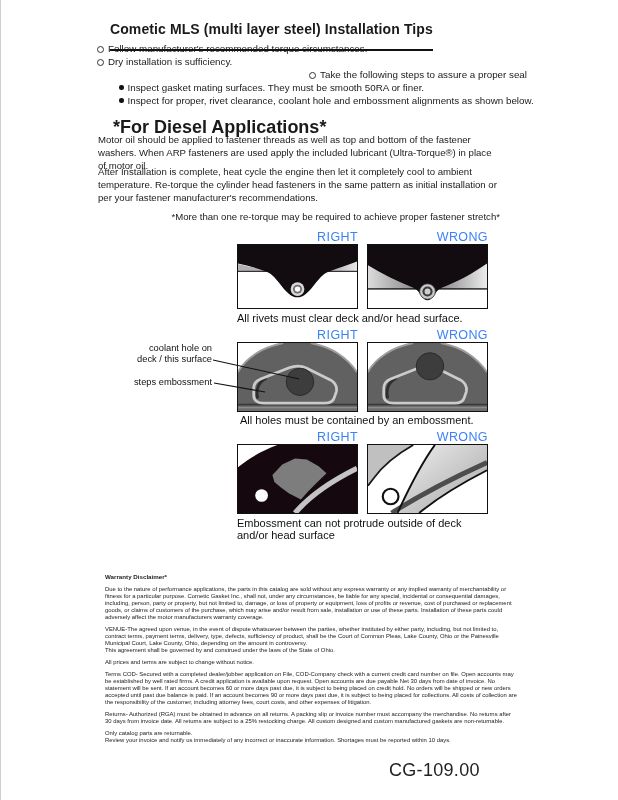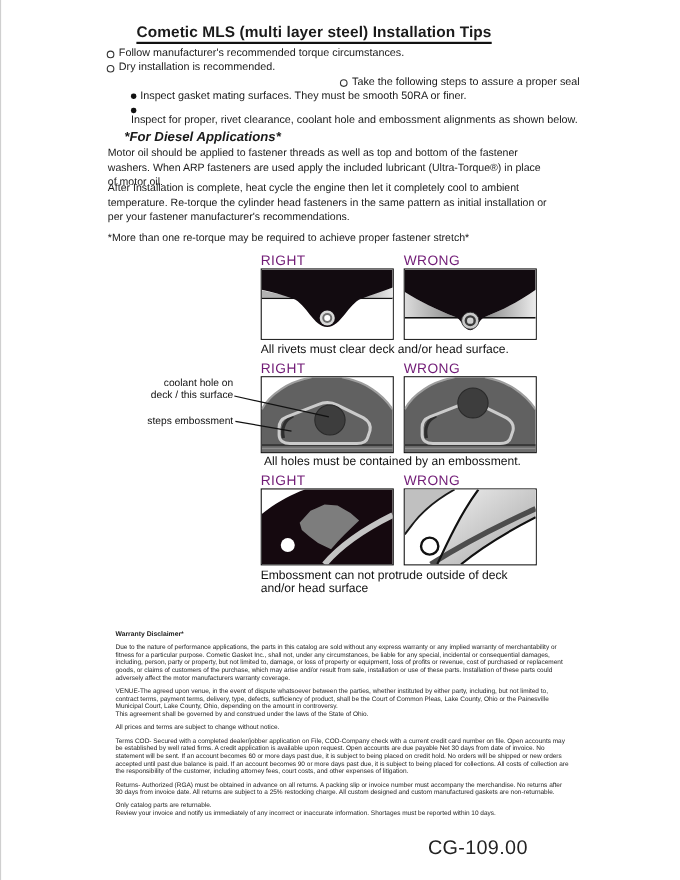--- a/index.html
+++ b/index.html
@@ -1,28 +1,28 @@
 <!DOCTYPE html>
 <html><head>
 <meta charset="utf-8">
 <style>
   html,body{margin:0;padding:0;background:#fff;}
   #page{position:relative;width:618px;height:800px;background:#ffffff;overflow:hidden;
         font-family:"Liberation Sans", sans-serif;color:#1a1a1a;}
   .abs{position:absolute;}
   #left-edge{left:0;top:0;width:1px;height:800px;background:#cfcfcf;}
-  #title{left:124px;top:21px;font-size:14px;font-weight:bold;border-bottom:2px solid #111;
-         padding-bottom:1px;letter-spacing:.1px;}
+  #title{left:110px;top:21px;font-size:14px;font-weight:bold;border-bottom:2px solid #111;
+         padding-bottom:12px;letter-spacing:.1px;}
   .bullet-row{left:97px;width:430px;font-size:9.8px;line-height:13px;display:flex;align-items:flex-start;}
   .bullet-row .mk{width:5px;height:5px;border:1px solid #333;border-radius:50%;margin:3.5px 4px 0 0;flex:0 0 auto;}
   .sub-row{left:119px;width:430px;font-size:9.8px;line-height:13px;display:flex;align-items:flex-start;}
   .sub-row .mk{width:4.5px;height:4.5px;background:#111;border-radius:50%;margin:4px 4px 0 0;flex:0 0 auto;}
-  #diesel-heading{left:113px;top:117px;font-size:12px;font-weight:bold;font-style:italic;}
+  #diesel-heading{left:113px;top:117px;font-size:18px;font-weight:bold;}
   .para{left:98px;width:402px;font-size:9.6px;line-height:12.8px;}
-  .fig-label{font-size:12.5px;color:#701a75;text-align:left;letter-spacing:.4px;}
+  .fig-label{font-size:12.5px;color:#3b82f6;text-align:right;letter-spacing:.4px;}
   .panel{border:1.6px solid #111;box-sizing:border-box;background:#fff;}
   .panel svg{display:block;width:100%;height:100%;}
   .caption{font-size:11px;line-height:12px;color:#111;white-space:pre-line;}
   .annot{font-size:9.3px;line-height:10.5px;color:#111;text-align:right;white-space:pre-line;}
   #warranty{left:105px;top:573px;width:414px;font-size:5.9px;line-height:7px;color:#222;}
   #warranty .wh{font-weight:bold;margin-bottom:6px;font-size:6.2px;}
   #warranty p{margin:0 0 5px 0;white-space:pre-line;}
   #page-code{left:389px;top:760px;font-size:18px;color:#222;letter-spacing:.3px;}
 </style>
 </head>
@@ -32,39 +32,39 @@
   <div class="abs" id="left-edge"></div>
 
   <div class="abs" id="title">Cometic MLS (multi layer steel) Installation Tips</div>
 
   <div class="abs bullet-row" style="top:42px;">
     <span class="mk"></span>
     <span>Follow manufacturer's recommended torque circumstances.</span>
   </div>
   <div class="abs bullet-row" style="top:55px;">
     <span class="mk"></span>
-    <span>Dry installation is recommended.</span>
+    <span>Dry installation is sufficiency.</span>
   </div>
   <div class="abs bullet-row" style="top:68px;justify-content:flex-end;">
     <span class="mk"></span>
     <span>Take the following steps to assure a proper seal</span>
   </div>
   <div class="abs sub-row" style="top:81px;">
     <span class="mk"></span>
     <span>Inspect gasket mating surfaces.  They must be smooth 50RA or finer.</span>
   </div>
-  <div class="abs sub-row" style="top:94px;flex-direction:column;">
+  <div class="abs sub-row" style="top:94px;">
     <span class="mk"></span>
     <span>Inspect for proper, rivet clearance, coolant hole and embossment alignments as shown below.</span>
   </div>
 
   <div class="abs" id="diesel-heading">*For Diesel Applications*</div>
   <div class="abs para" style="top:134px;">Motor oil should be applied to fastener threads as well as top and bottom of the fastener washers. When ARP fasteners are used apply the included lubricant (Ultra-Torque®) in place of motor oil.</div>
   <div class="abs para" style="top:166px;">After Installation is complete, heat cycle the engine then let it completely cool to ambient temperature. Re-torque the cylinder head fasteners in the same pattern as initial installation or per your fastener manufacturer's recommendations.</div>
-  <div class="abs para" style="top:211px;">*More than one re-torque may be required to achieve proper fastener stretch*</div>
+  <div class="abs para" style="top:211px;text-align:right;">*More than one re-torque may be required to achieve proper fastener stretch*</div>
 
   <div class="abs fig-label" style="left:237px;top:230px;width:121px;">RIGHT</div>
   <div class="abs fig-label" style="left:367px;top:230px;width:121px;">WRONG</div>
 
   <div class="abs panel" style="left:237px;top:244px;width:121px;height:65px;">
     <svg viewBox="0 0 121 65" preserveAspectRatio="none">
       <defs>
         <linearGradient id="f1r" x1="0" y1="0" x2="1" y2="0">
           <stop offset="0" stop-color="#8f8f8f"></stop>
             <stop offset="1" stop-color="#e9e9e9"></stop>

